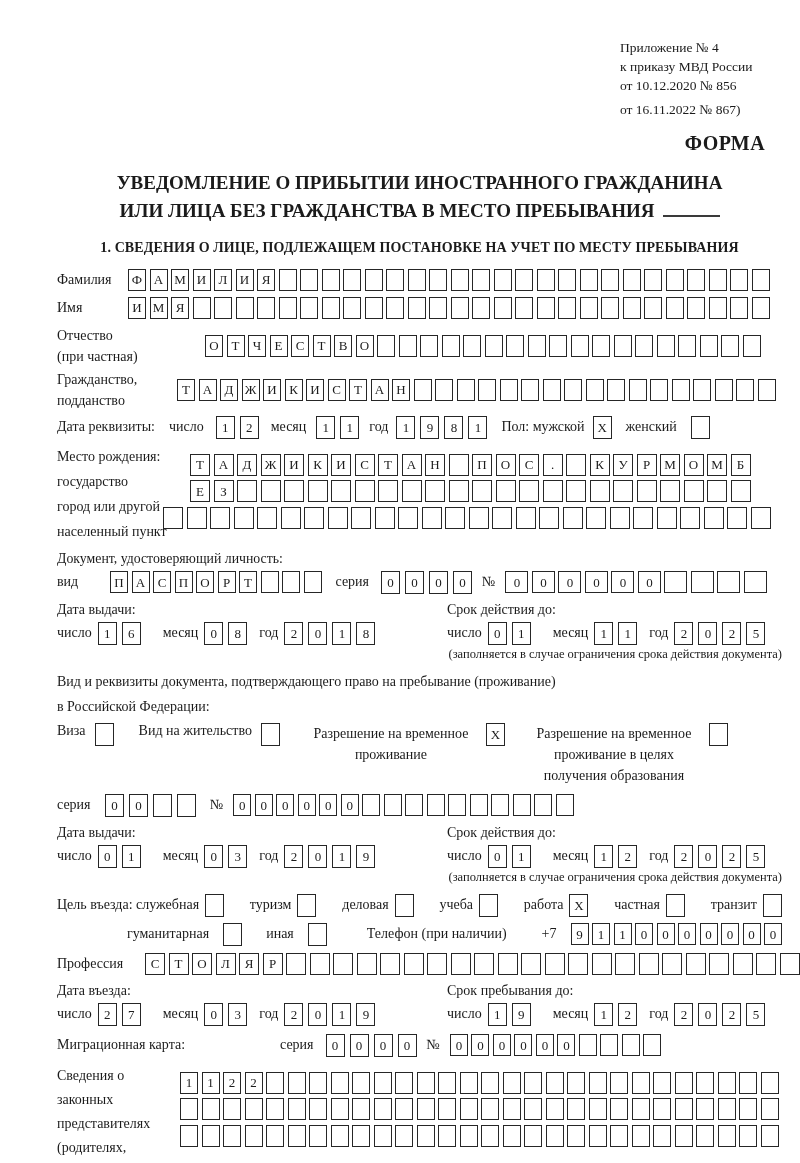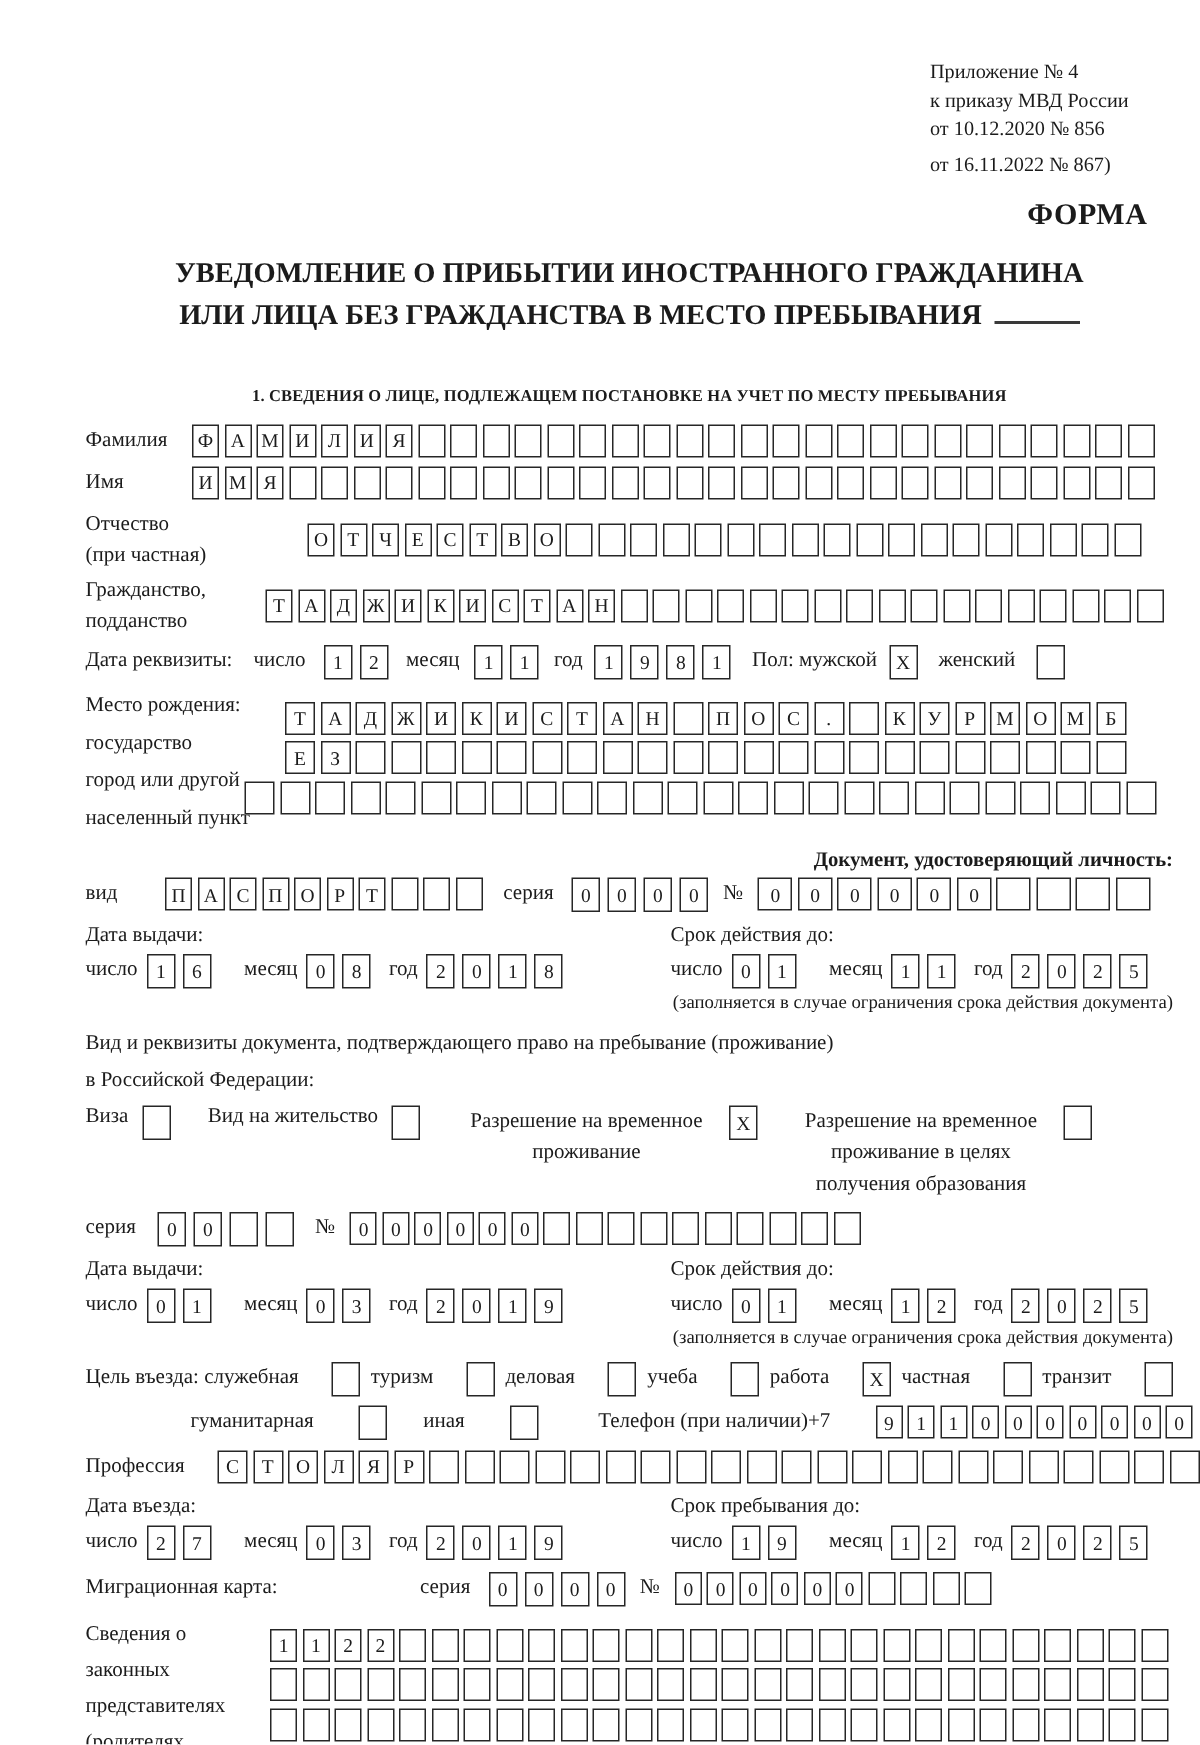--- a/index.html
+++ b/index.html
@@ -7,54 +7,54 @@
   .page{
     width:800px;height:1163px;margin:0 auto;background:#fff;color:#1b1b1b;
     font-family:"Liberation Serif","DejaVu Serif",serif;font-size:14px;
     padding:38px 18px 10px 57px;position:relative;overflow:hidden;
   }
   .annex{margin-left:563px;font-size:13.5px;line-height:1.42}
   .annex-note{margin-top:5px}
   .forma{text-align:right;font-weight:bold;margin-top:12px;margin-right:17px;font-size:20px;letter-spacing:.4px}
   .title{text-align:center;font-weight:bold;font-size:19px;line-height:1.5;margin-top:14px}
   .title-underline{display:inline-block;width:57px;border-bottom:2.2px solid #3a3a3a;height:13px;margin-left:8px}
-  .section-heading{margin-top:32px;text-align:center;font-weight:bold;font-size:11px;letter-spacing:.1px;white-space:nowrap}
+  .section-heading{margin-top:14px;text-align:center;font-weight:bold;font-size:14px;letter-spacing:.1px;white-space:nowrap}
   .frow{display:flex;align-items:center;margin-top:6px}
   .frow.top{align-items:center}
   .lbl{flex:none}
   .lblcol{flex:none;line-height:21px}
   .lw71{width:71px}.lw148{width:148px}.lw120{width:120px}.lw133{width:133px}.lw88{width:88px}.lw123{width:123px}.lw223{width:223px}
   .cells{display:flex;gap:3.5px;flex:none}
   .cells.g5{gap:5px}
   .cell{
     width:18px;height:22px;border:1.6px solid #262626;flex:none;
     display:flex;align-items:center;justify-content:center;
     font-size:13px;line-height:1;background:#fff;
   }
   .cell.wide{width:20px}
   .cell.xw{width:23px}
   .cell.date{width:19px;height:23px}
   .cell.check{width:19px;height:23px}
   .stackrows > .cells{margin-bottom:4.5px}
-  .doc-header{text-align:right;font-weight:bold;margin-top:7px;font-size:13.8px}
+  .doc-header{text-align:left;font-weight:normal;margin-top:7px;font-size:13.8px}
   .dates{display:flex;margin-top:8px}
   .dg{width:318px}
   .dg.right{margin-left:72px;width:335px}
   .dg-title{text-align:left;margin-bottom:4px}
   .dg-fields{display:flex;align-items:center}
   .dg-fields .lbl{margin-right:6px}
   .dg-fields .cells{margin-right:12px}
   .dg-fields .cells:last-child{margin-right:0}
   .note{font-size:12.5px;text-align:right;margin-top:2px}
   .permit-par{margin-top:7px;line-height:25px}
   .perm{display:flex;align-items:flex-start;margin-top:4px}
   .perm .pair{display:flex;align-items:flex-start;gap:9px}
   .perm-c{text-align:center;line-height:21px;flex:none}
   .goal{display:flex;align-items:center;justify-content:space-between;margin-top:9px}
-  .pair{display:flex;align-items:center;gap:22px}
+  .pair{display:flex;align-items:center;gap:6px}
   .goal2{display:flex;align-items:center;margin-top:6px;margin-left:70px}
   .ml24{margin-left:24px}.ml40{margin-left:40px}.ml14{margin-left:14px}.ml12{margin-left:12px}.ml10{margin-left:10px}.ml8{margin-left:8px}
   .mla{margin-left:auto}
   .phone-prefix{margin-right:8px}
 </style>
 </head>
 <body>
 
 <div class="page">
 

